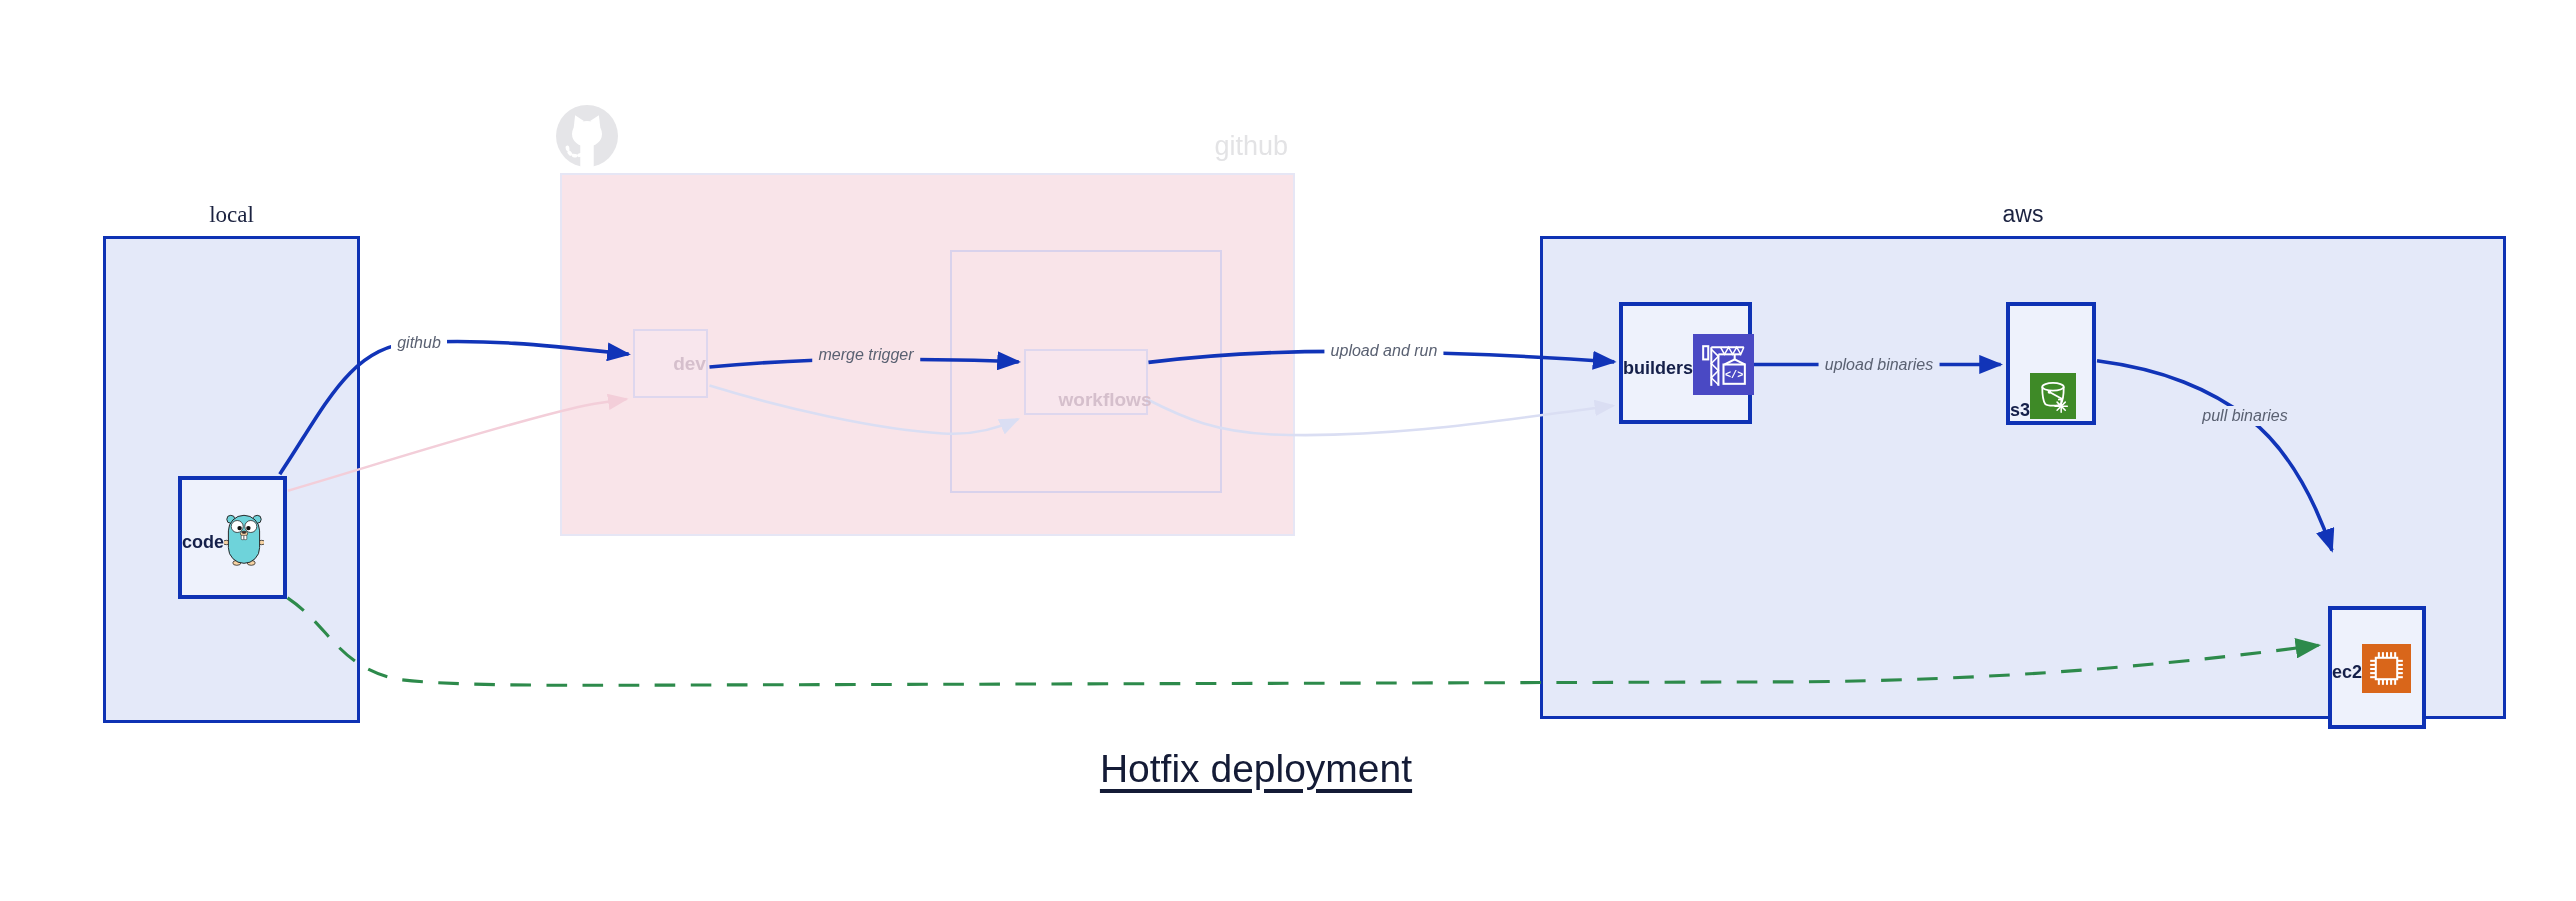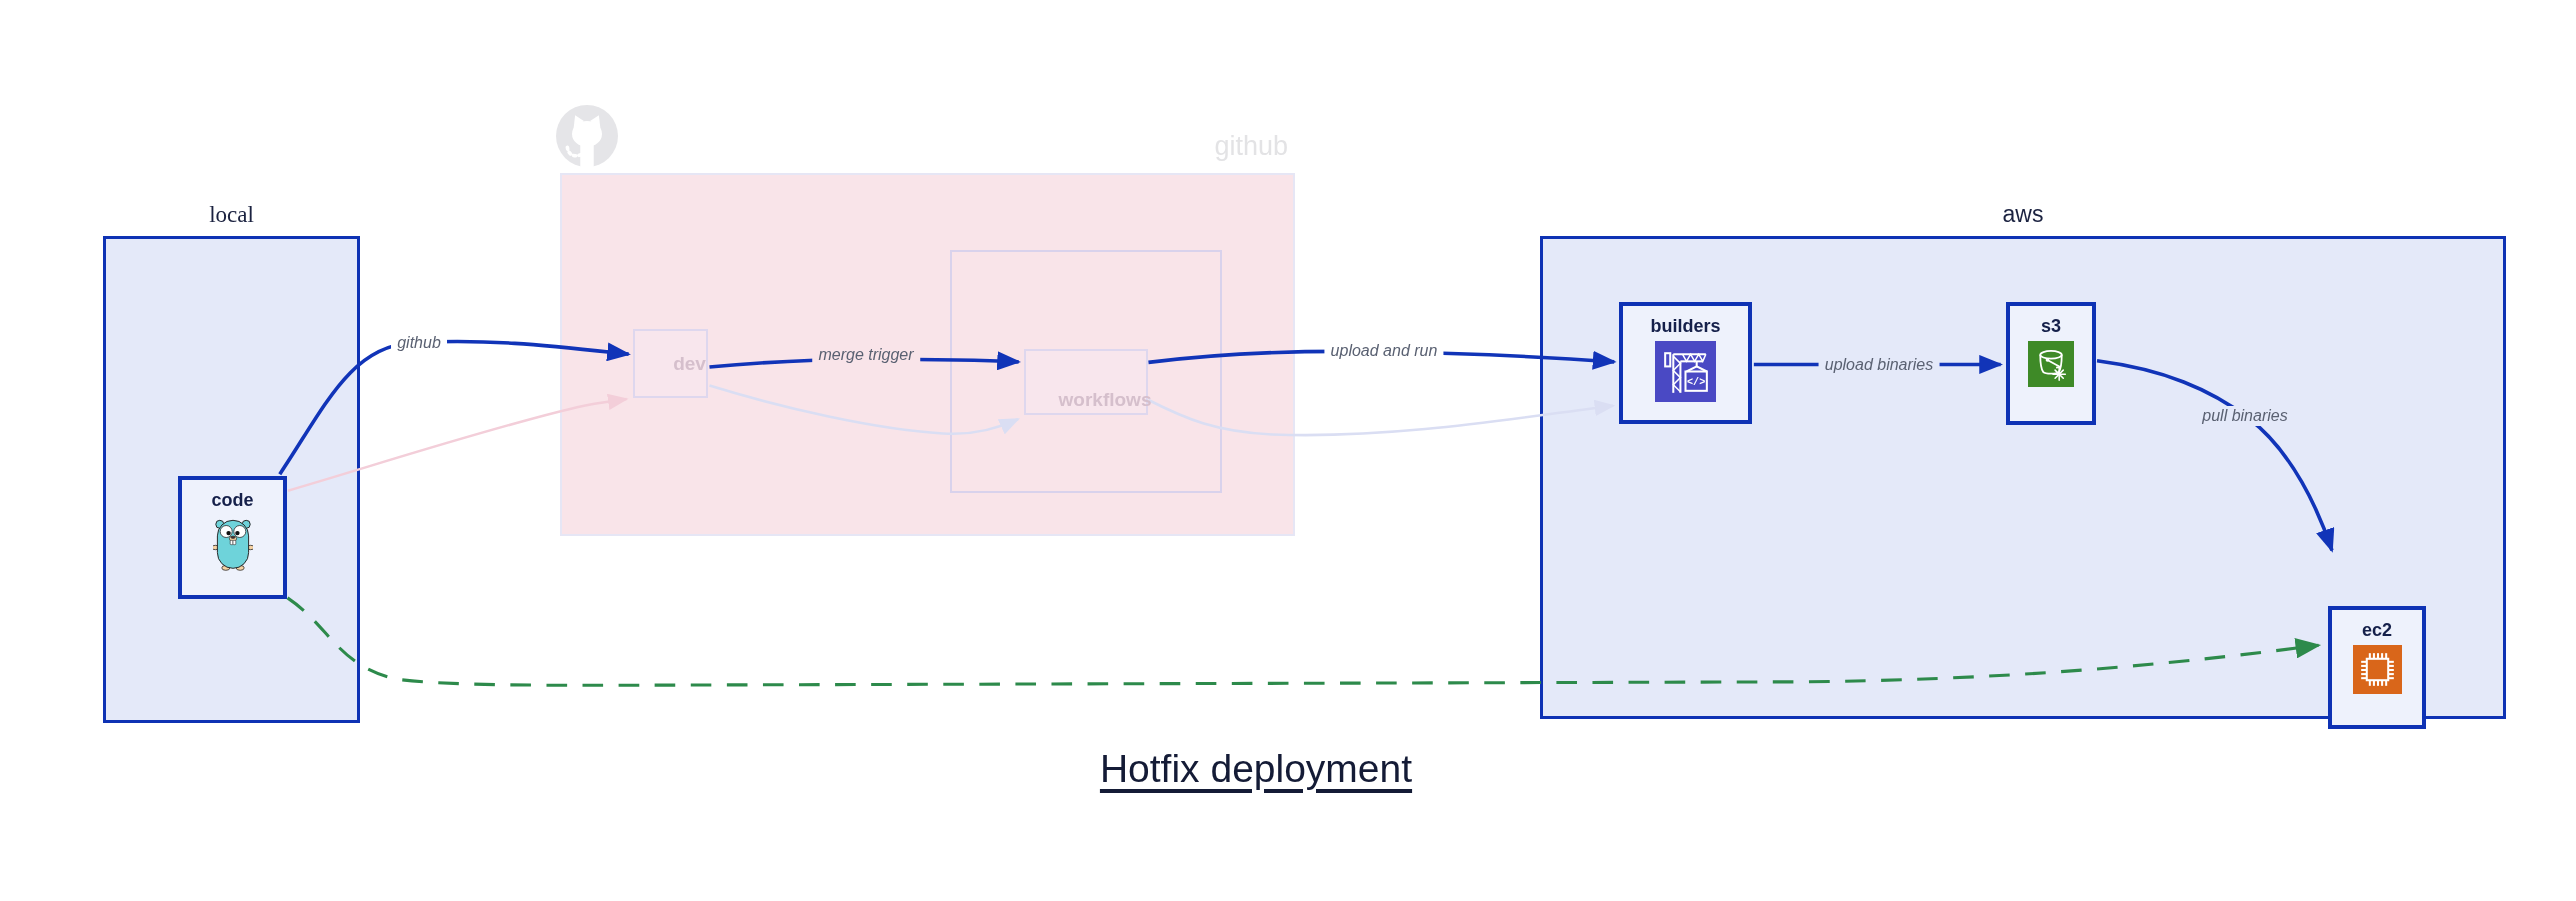--- a/index.html
+++ b/index.html
@@ -29,26 +29,26 @@
   #lbl-local{left:103px;top:202px;width:257px;font-family:Liberation Serif, serif;}
   #lbl-aws{left:1540px;top:202px;width:966px;}
   #lbl-github{left:1123px;top:132px;width:165px;text-align:right;font-size:27px;color:var(--faded-text-gray);}
   #lbl-master{left:950px;top:219px;width:272px;font-size:24px;color:var(--faded-text-pink);}
   
   #edges{position:absolute;left:0;top:0;}
   
   .node{
     position:absolute;background:var(--node-fill);
     border:4.1px solid var(--container-border-blue);box-sizing:border-box;
-    display:flex;flex-direction:column;align-items:center;
+    display:flex;flex-direction:row;align-items:center;
   }
   .node .nlabel{font-weight:bold;font-size:18px;color:#15204a;margin-top:10.3px;}
   #node-code{left:178px;top:476px;width:109px;height:123px;}
   #node-builders{left:1619px;top:302px;width:133px;height:122px;}
-  #node-s3{left:2006px;top:302px;width:90px;height:123px;}
+  #node-s3{left:2006px;top:302px;width:90px;height:123px;align-items:flex-end;}
   #node-ec2{left:2328px;top:558px;width:98px;height:123px;margin-top:48px;}
   .node-faded{
     position:absolute;background:var(--faded-node-fill);
     border:2.6px solid var(--faded-node-border);box-sizing:border-box;
     display:flex;align-items:center;justify-content:center;
   }
   .node-faded .nlabel{font-weight:bold;font-size:19px;color:var(--faded-text-pink);margin-left:38px;}
   #node-dev{left:633px;top:329px;width:75px;height:69px;}
   #node-workflows{left:1024px;top:349px;width:124px;height:66px;}
   #node-workflows .nlabel{margin-top:35px;}

